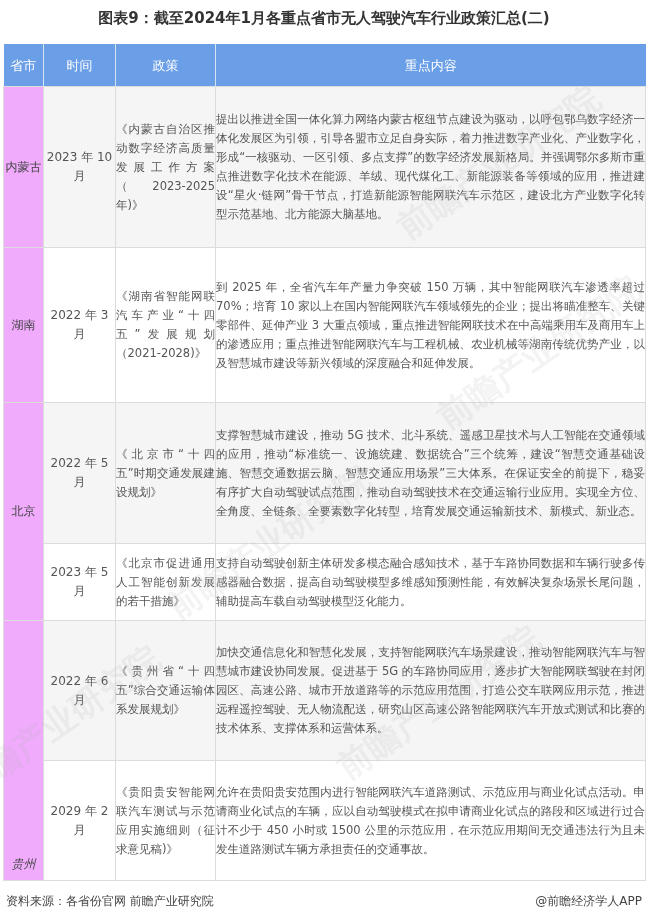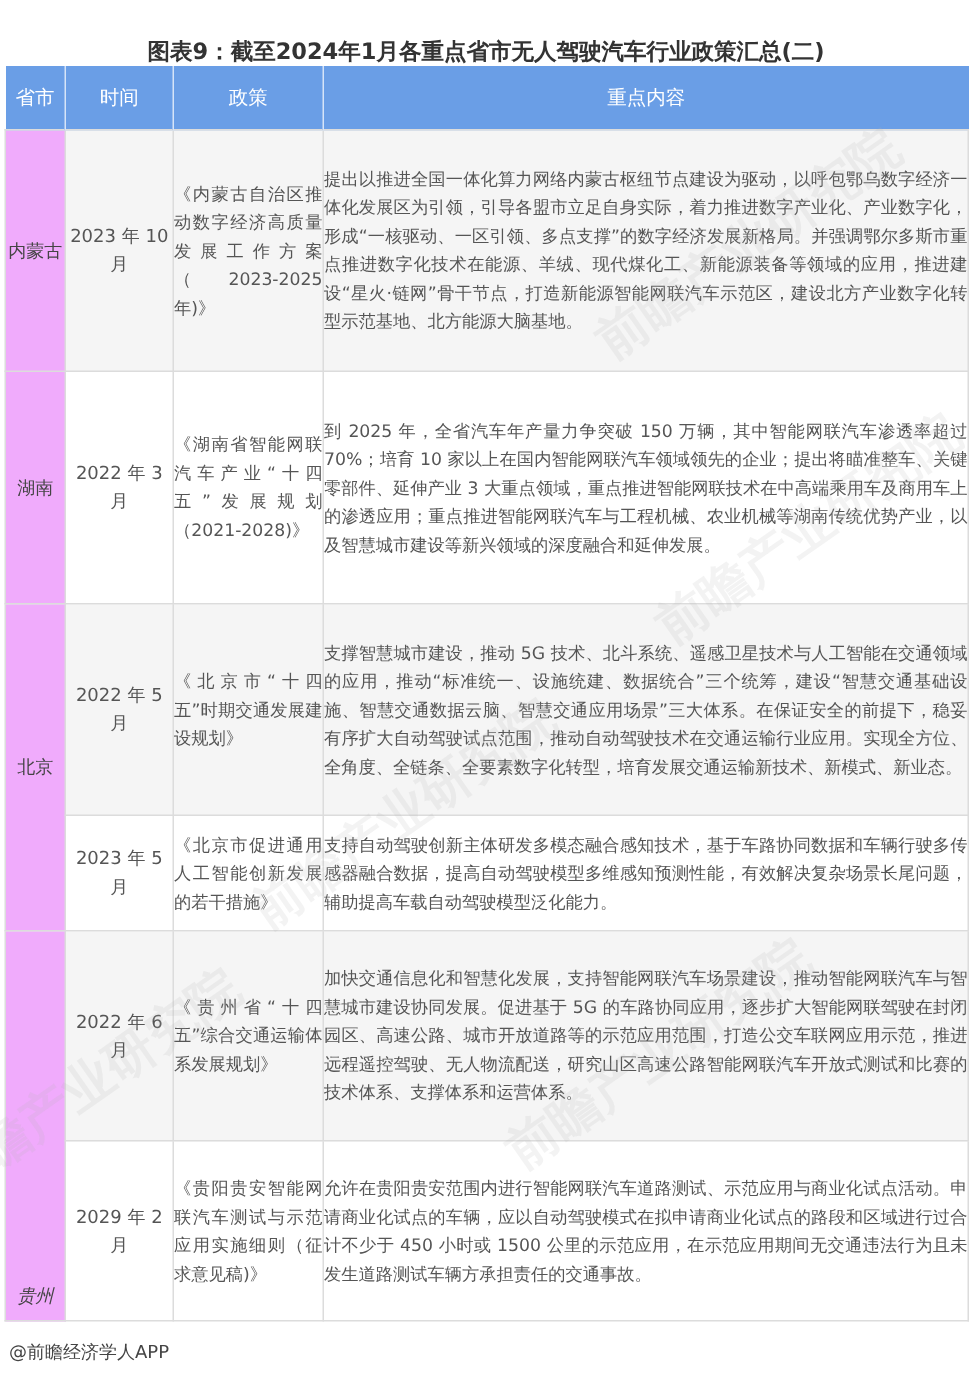--- a/index.html
+++ b/index.html
@@ -3,21 +3,21 @@
   <meta charset="utf-8">
   <style>
     html, body { margin: 0; padding: 0; }
     body {
       width: 648px; height: 924px; background: #ffffff; position: relative; overflow: hidden;
       font-family: "DejaVu Sans", "Liberation Sans", sans-serif; color: #555555;
     }
     .title {
       position: absolute; top: 6px; left: 0; width: 648px; text-align: center;
       font-family: "DejaVu Sans", sans-serif; font-weight: bold; font-size: 15px; color: #333333;
-      letter-spacing: 0px; line-height: 24px; margin-top: 16px;
+      letter-spacing: 0px; line-height: 24px;
     }
     table.policy {
       position: absolute; top: 44px; left: 3px; width: 642px; border-collapse: collapse; table-layout: fixed;
       font-size: 11.5px; line-height: 19px;
     }
     table.policy th {
       background: #6a9ee6; color: #ffffff; font-weight: normal; font-size: 13px; height: 42px;
       border-right: 1px solid #d6e4f8; text-align: center; padding: 0;
     }
     table.policy th:last-child { border-right: none; }
@@ -100,14 +100,15 @@
   </tbody>
 </table>
 
 <div class="watermark" style="top:140px;left:380px;">前瞻产业研究院</div>
 <div class="watermark" style="top:330px;left:420px;">前瞻产业研究院</div>
 <div class="watermark" style="top:520px;left:150px;">前瞻产业研究院</div>
 <div class="watermark" style="top:700px;left:-60px;">前瞻产业研究院</div>
 <div class="watermark" style="top:680px;left:320px;">前瞻产业研究院</div>
 
 <div class="footer">
+  <span>资料来源：各省份官网 前瞻产业研究院</span>
   <span>@前瞻经济学人APP</span>
 </div>
 
 </body></html>

